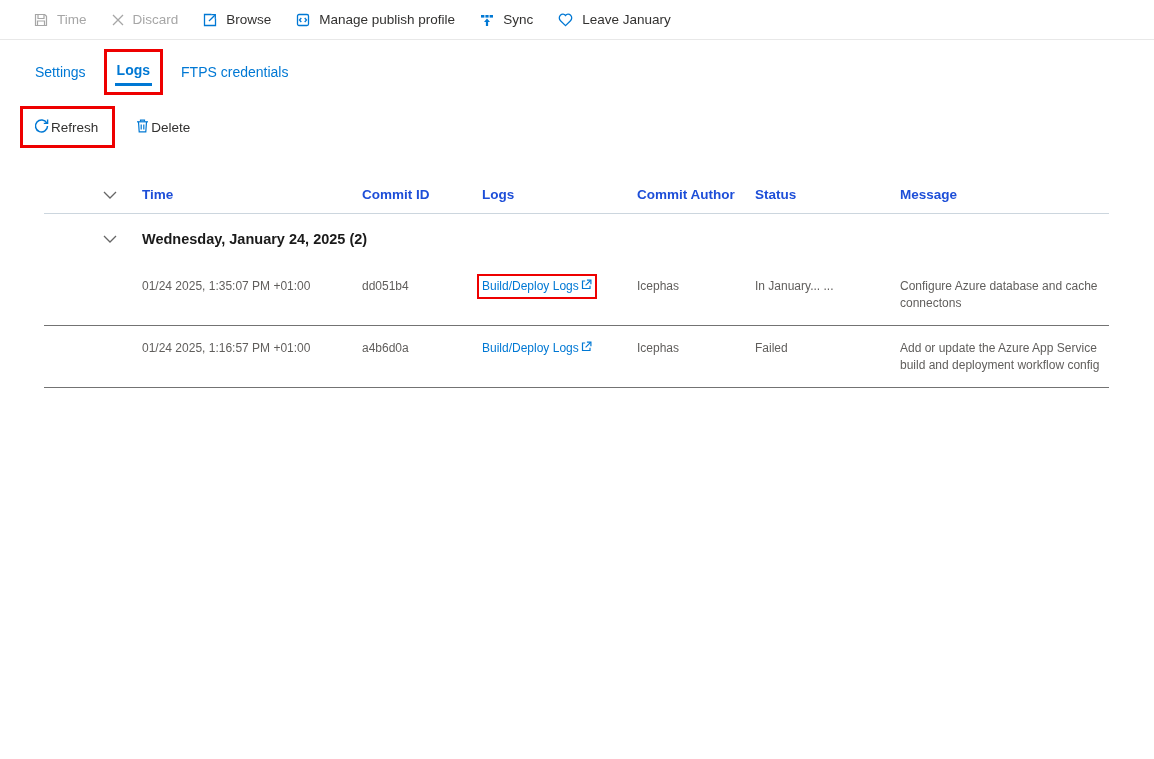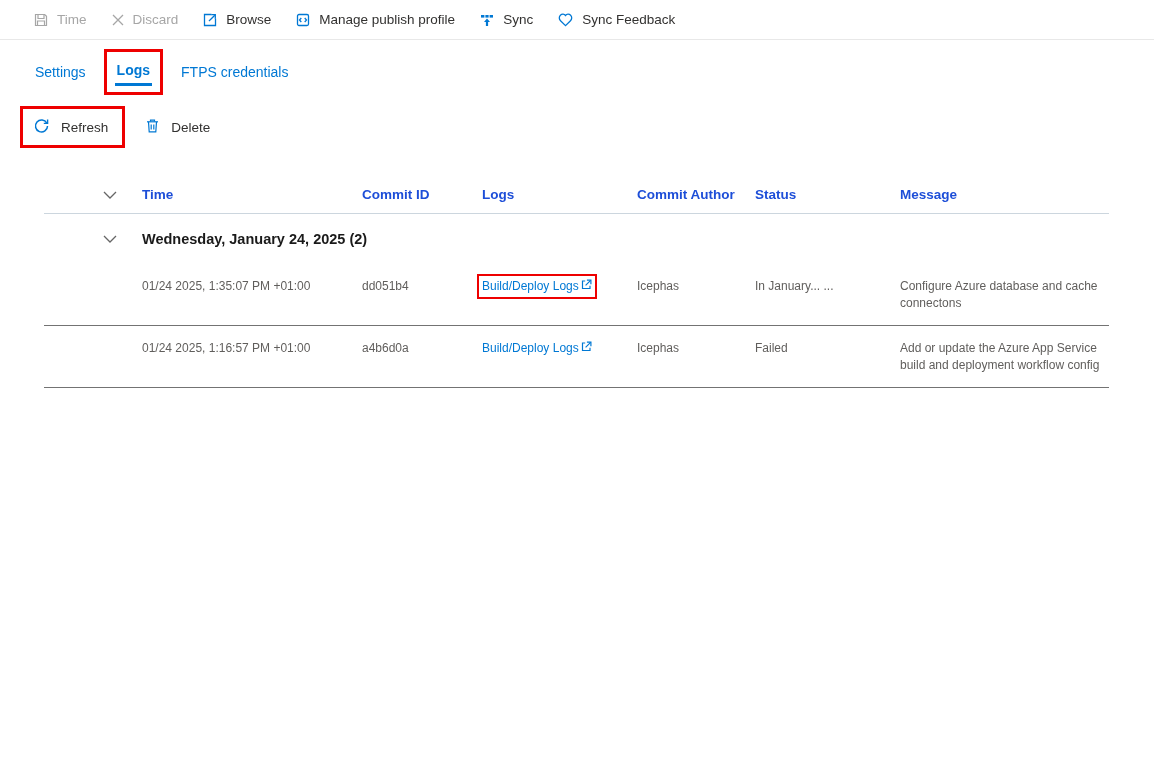--- a/index.html
+++ b/index.html
@@ -13,21 +13,21 @@
   .tb-item svg { display:block; }
 
   
   .tabs { display:flex; align-items:center; gap:18px; padding-left:35px; margin-top:9px; }
   .tab { background:none; border:none; font-family:inherit; font-size:14px; color:#0078d4; cursor:pointer; padding:10px 0; }
   .tab.selected-annotated { border:3px solid #ee0000; padding:10px 8px 6px; font-weight:700; }
   .tab.selected-annotated .tab-underline { display:inline-block; border-bottom:3px solid #0078d4; padding:0 2px 5px; }
 
   
   .cmdbar { display:flex; align-items:center; margin:11px 0 0 20px; }
-  .cmd { display:flex; align-items:center; gap:11px; background:none; border:none; font-family:inherit; font-size:13.5px; color:#323130; cursor:pointer; padding:8px 12px; }
+  .cmd { display:flex; align-items:center; gap:1px; background:none; border:none; font-family:inherit; font-size:13.5px; color:#323130; cursor:pointer; padding:8px 12px; }
   .cmd.annotated { border:3px solid #ee0000; padding:8px 14px 8px 10px; }
   .cmd + .cmd { margin-left:8px; }
 
   
   .table { margin:28px 0 0 44px; width:1065px; font-size:12px; }
   .grid { display:grid; grid-template-columns:98px 220px 120px 155px 118px 145px 209px; align-items:start; }
   .chev-cell { display:flex; justify-content:flex-end; padding-right:25px; }
   .thead { align-items:center; height:38px; border-bottom:1px solid #ccd6de; font-size:13.5px; font-weight:700; color:#1d4ed8; }
   .group-row { align-items:center; height:50px; font-size:14.5px; font-weight:700; color:#1a1a1a; }
   .data-row { padding:14px 0 13px; border-bottom:1px solid #737373; color:#605e5c; line-height:17px; }
@@ -89,21 +89,21 @@
       </svg>
     </span>
     <span>Sync</span>
   </button>
   <button class="tb-item">
     <span>
       <svg width="17" height="16" viewBox="0 0 17 16" fill="none" stroke="#0078d4" stroke-width="1.3">
         <path d="M8.5 13.6L3.5 8.7C1.9 7.1 1.9 4.6 3.4 3.2c1.5-1.4 3.9-1.3 5.1.3 1.2-1.6 3.6-1.7 5.1-.3 1.5 1.4 1.5 3.9-.1 5.5z"></path>
       </svg>
     </span>
-    <span>Sync Feedback</span>
+    <span>Leave January</span>
   </button>
 </header>
 
 <nav class="tabs">
   <button class="tab">
     <span>Settings</span>
   </button>
   <button class="tab selected-annotated">
     <span class="tab-underline">Logs</span>
   </button>

